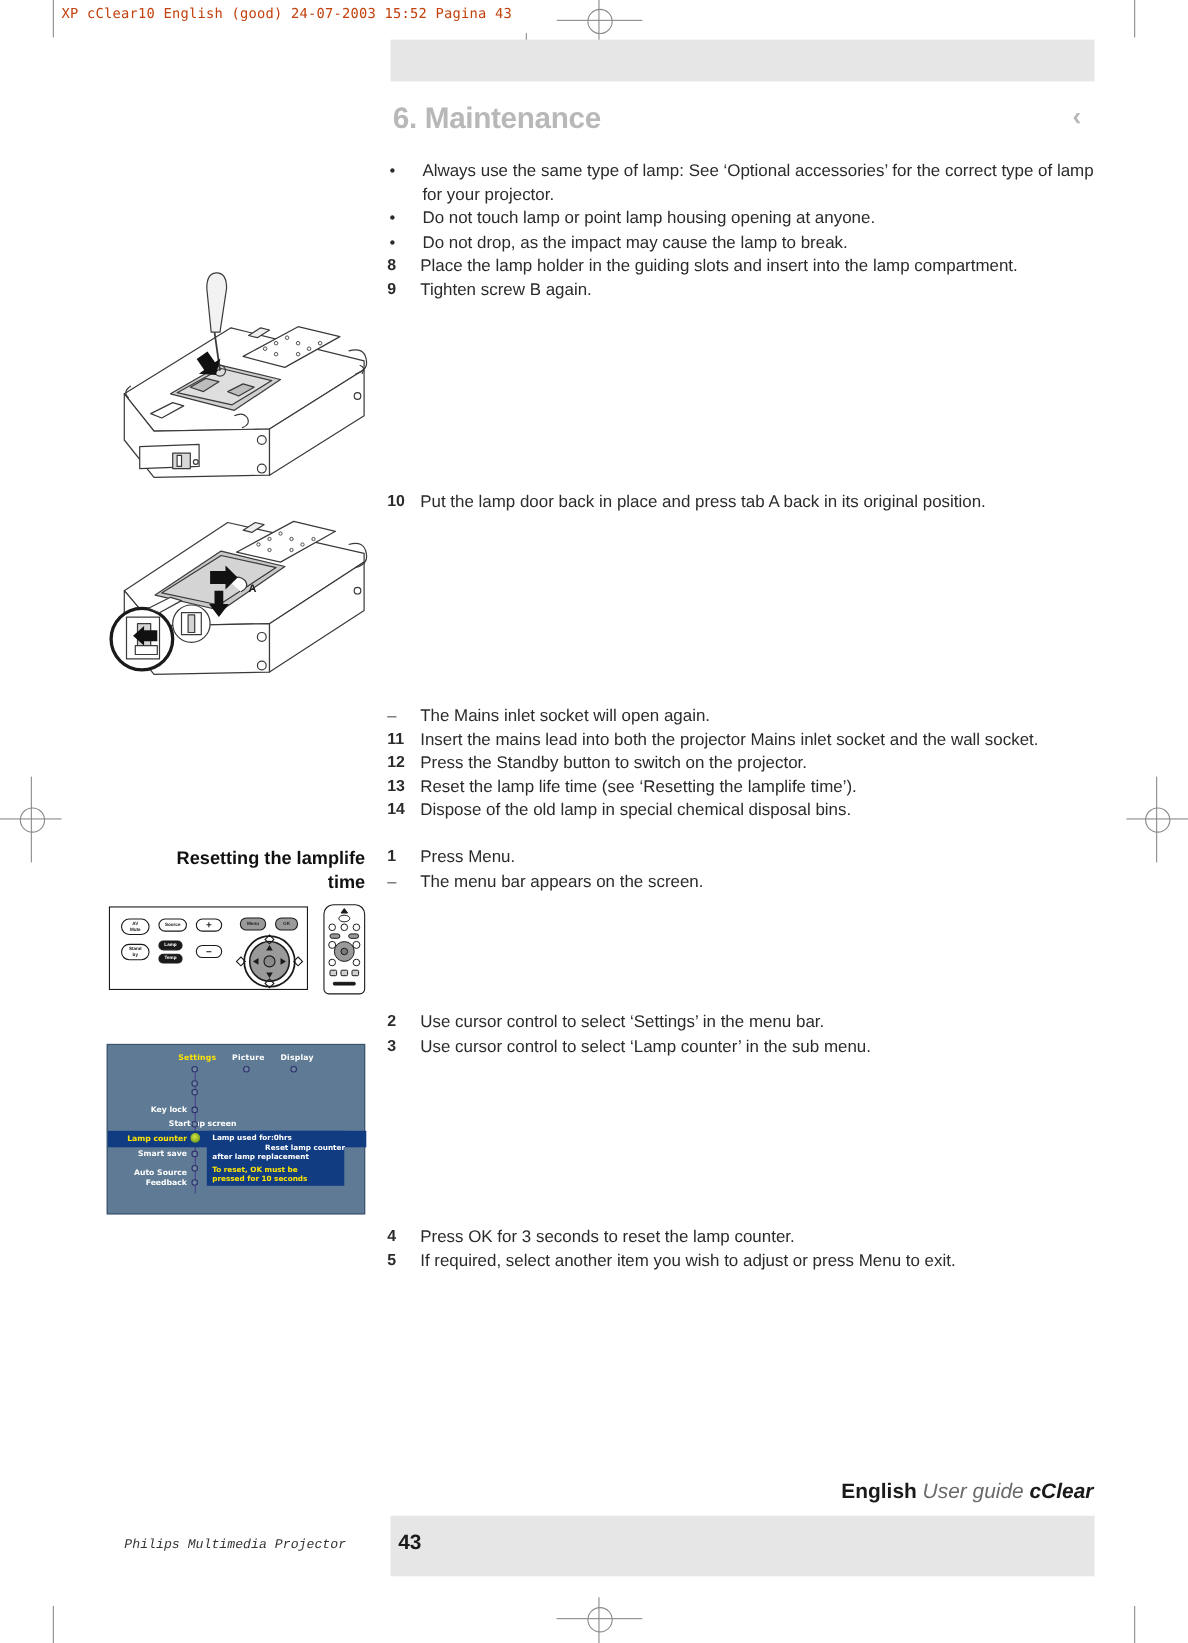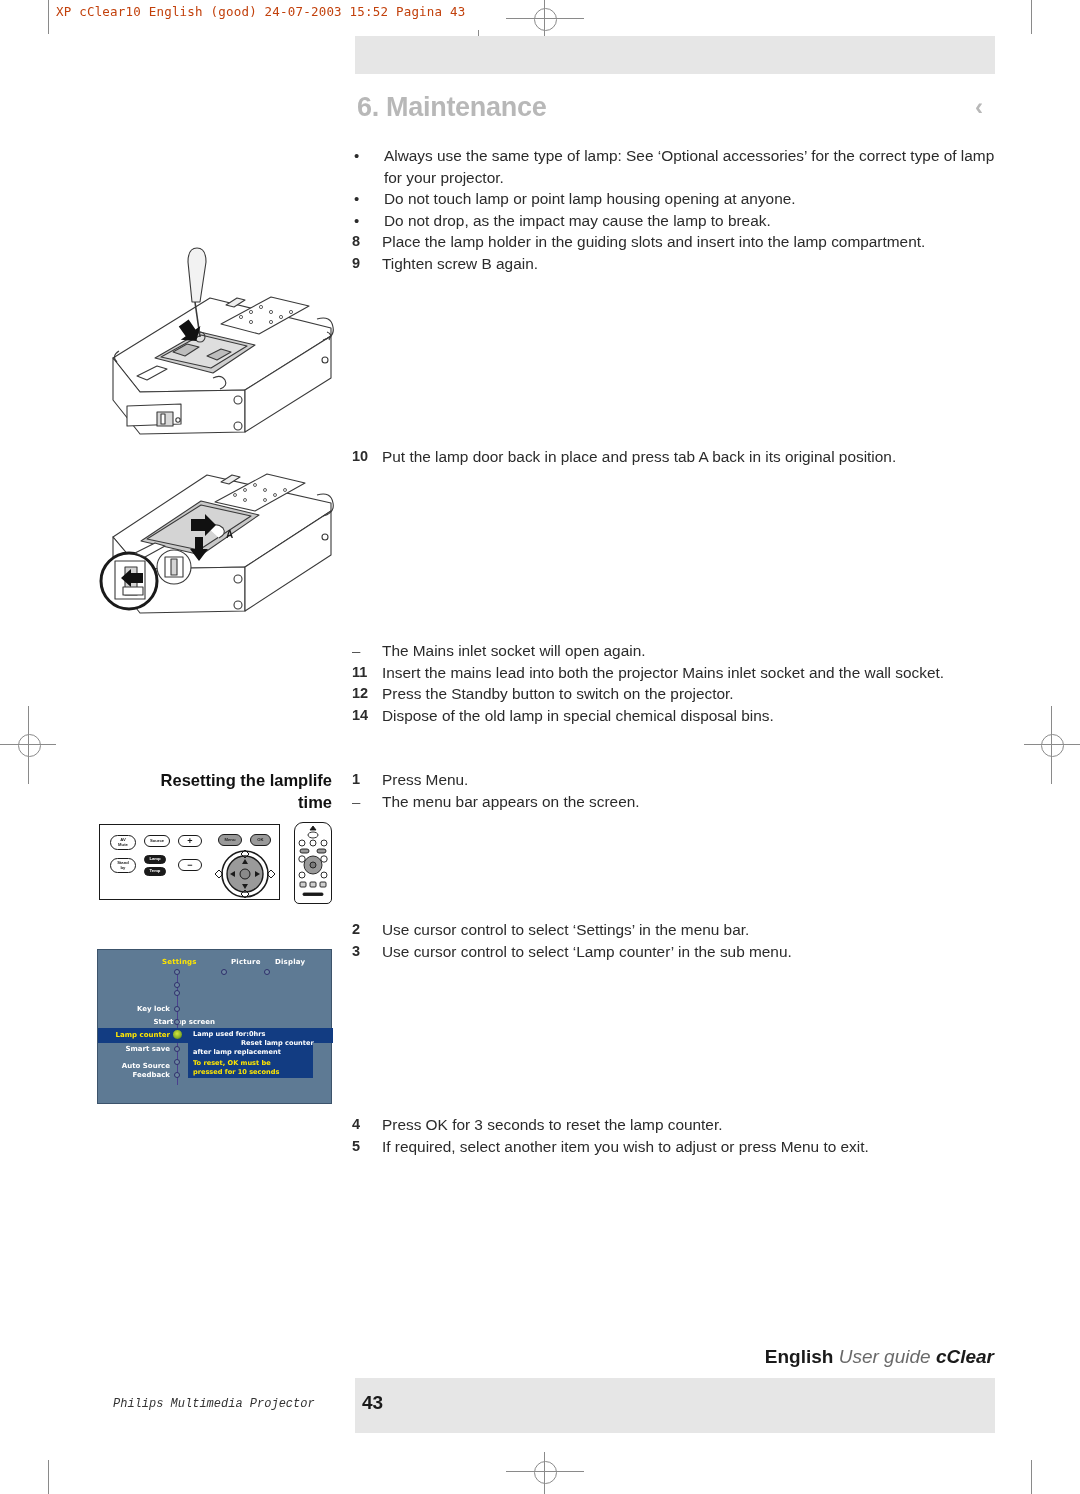--- a/index.html
+++ b/index.html
@@ -135,21 +135,21 @@
     font-family: "DejaVu Sans", sans-serif;
   }
   .osd-tab {
     position: absolute;
     font-size: 7px;
     font-weight: bold;
     letter-spacing: 0.2px;
     white-space: nowrap;
   }
   .osd-tab.sel { color: #ffe600; }
-  .osd-tab.unsel { color: #ffffff; margin-left: 20px; }
+  .osd-tab.unsel { color: #ffffff; }
   .osd-node {
     position: absolute;
     width: 6px;
     height: 6px;
     border-radius: 50%;
     border: 1px solid #2e2f6b;
     background: #6d87a0;
     box-sizing: border-box;
   }
   .osd-spine {
@@ -458,20 +458,24 @@
       <div class="marker dash">–</div>
       <div class="txt">The Mains inlet socket will open again.</div>
     </div>
     <div class="step">
       <div class="marker num">11</div>
       <div class="txt">Insert the mains lead into both the projector Mains inlet socket and the wall socket.</div>
     </div>
     <div class="step">
       <div class="marker num">12</div>
       <div class="txt">Press the Standby button to switch on the projector.</div>
+    </div>
+    <div class="step">
+      <div class="marker num">13</div>
+      <div class="txt">Reset the lamp life time (see ‘Resetting the lamplife time’).</div>
     </div>
     <div class="step">
       <div class="marker num">14</div>
       <div class="txt">Dispose of the old lamp in special chemical disposal bins.</div>
     </div>
   </div>
 
 <div class="side-head">
   <div>Resetting the lamplife</div>
   <div>time</div>

